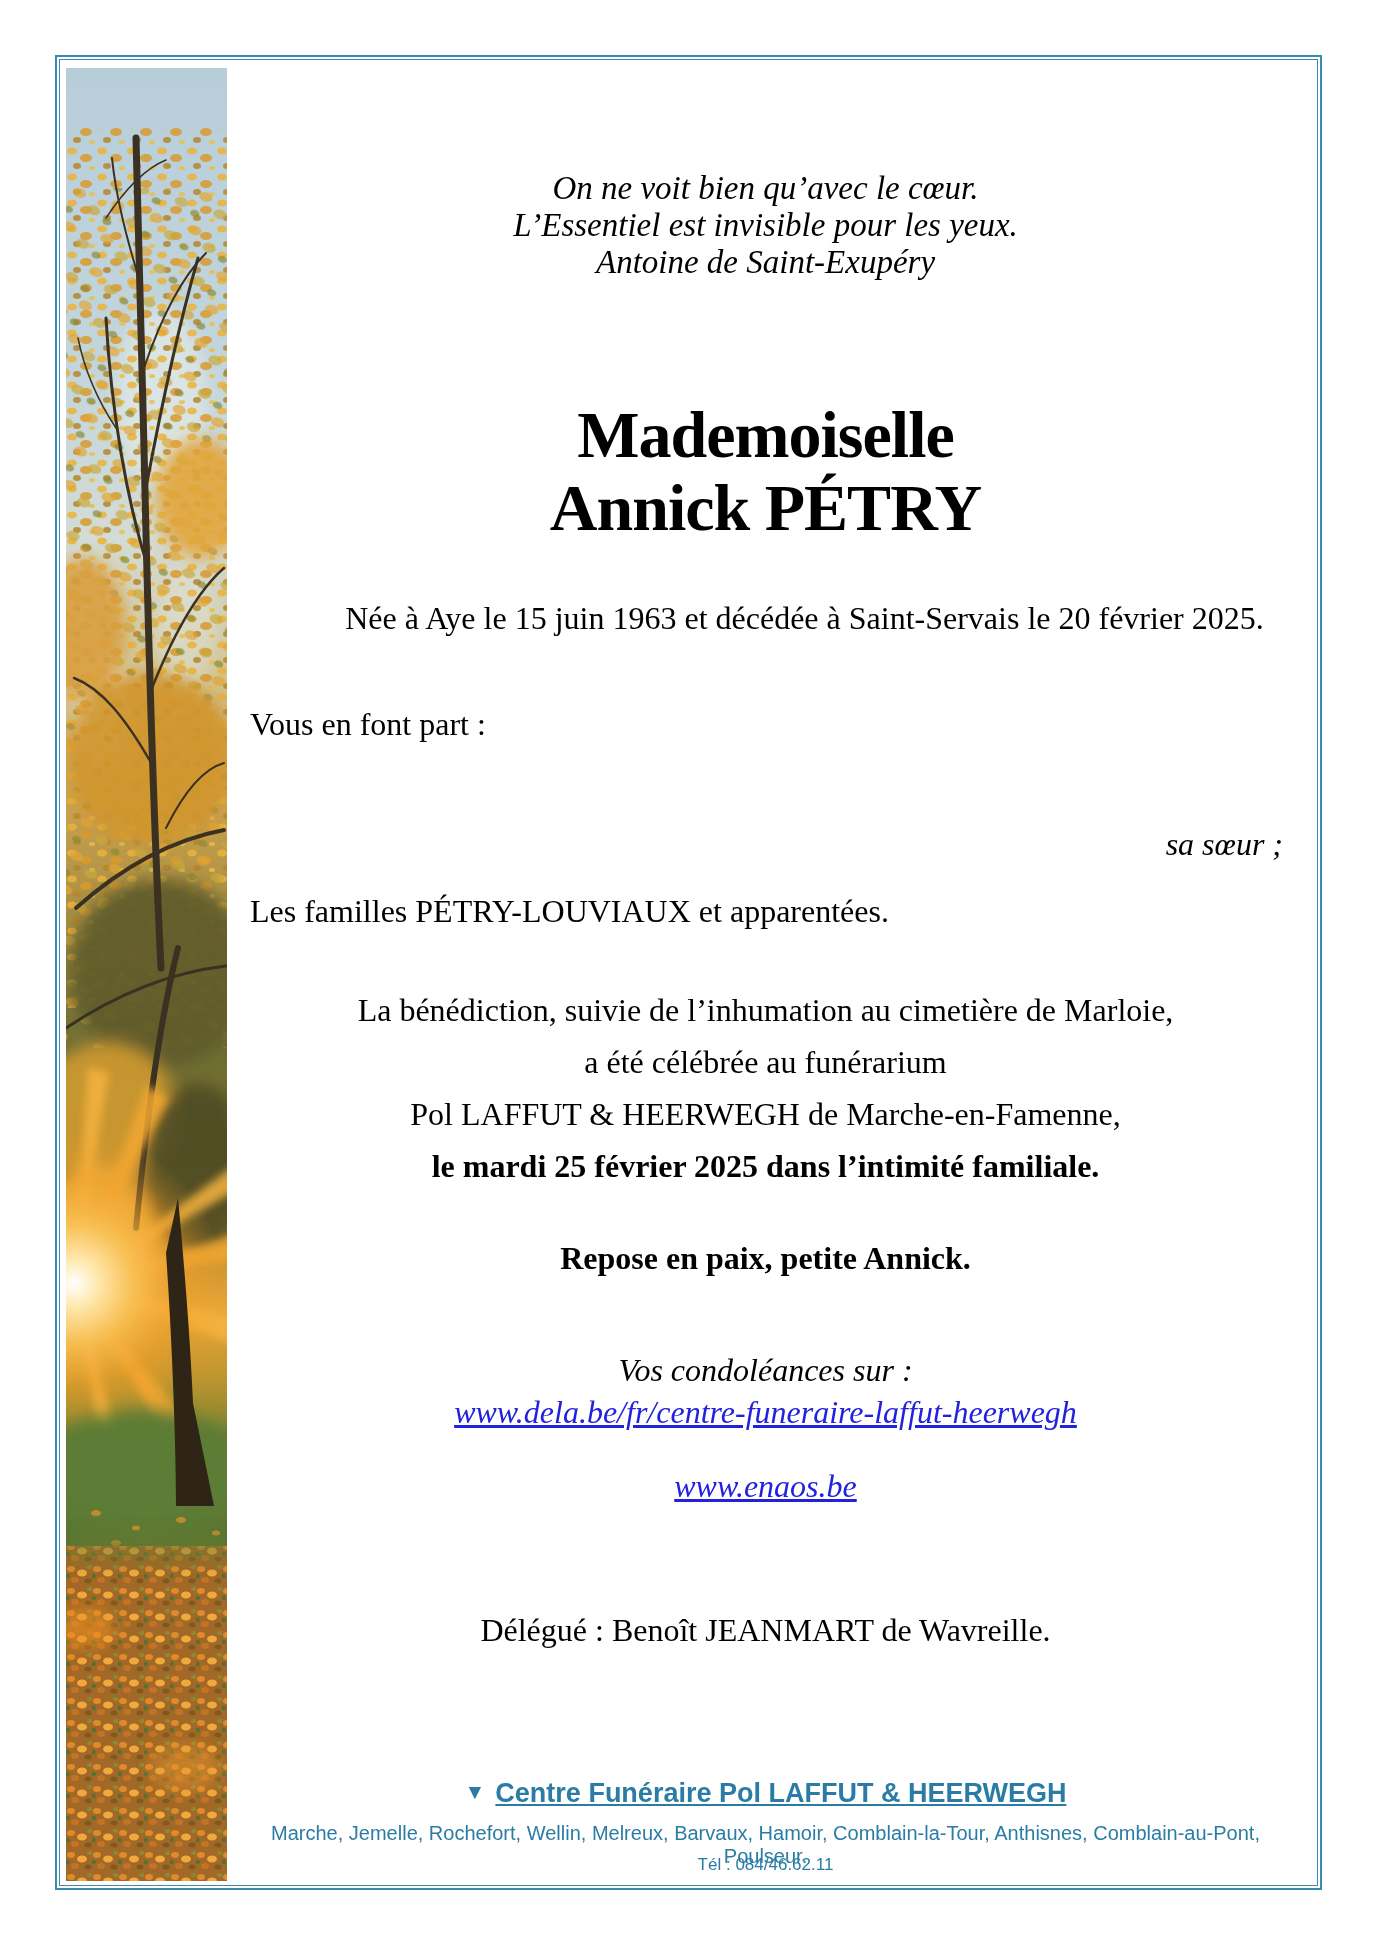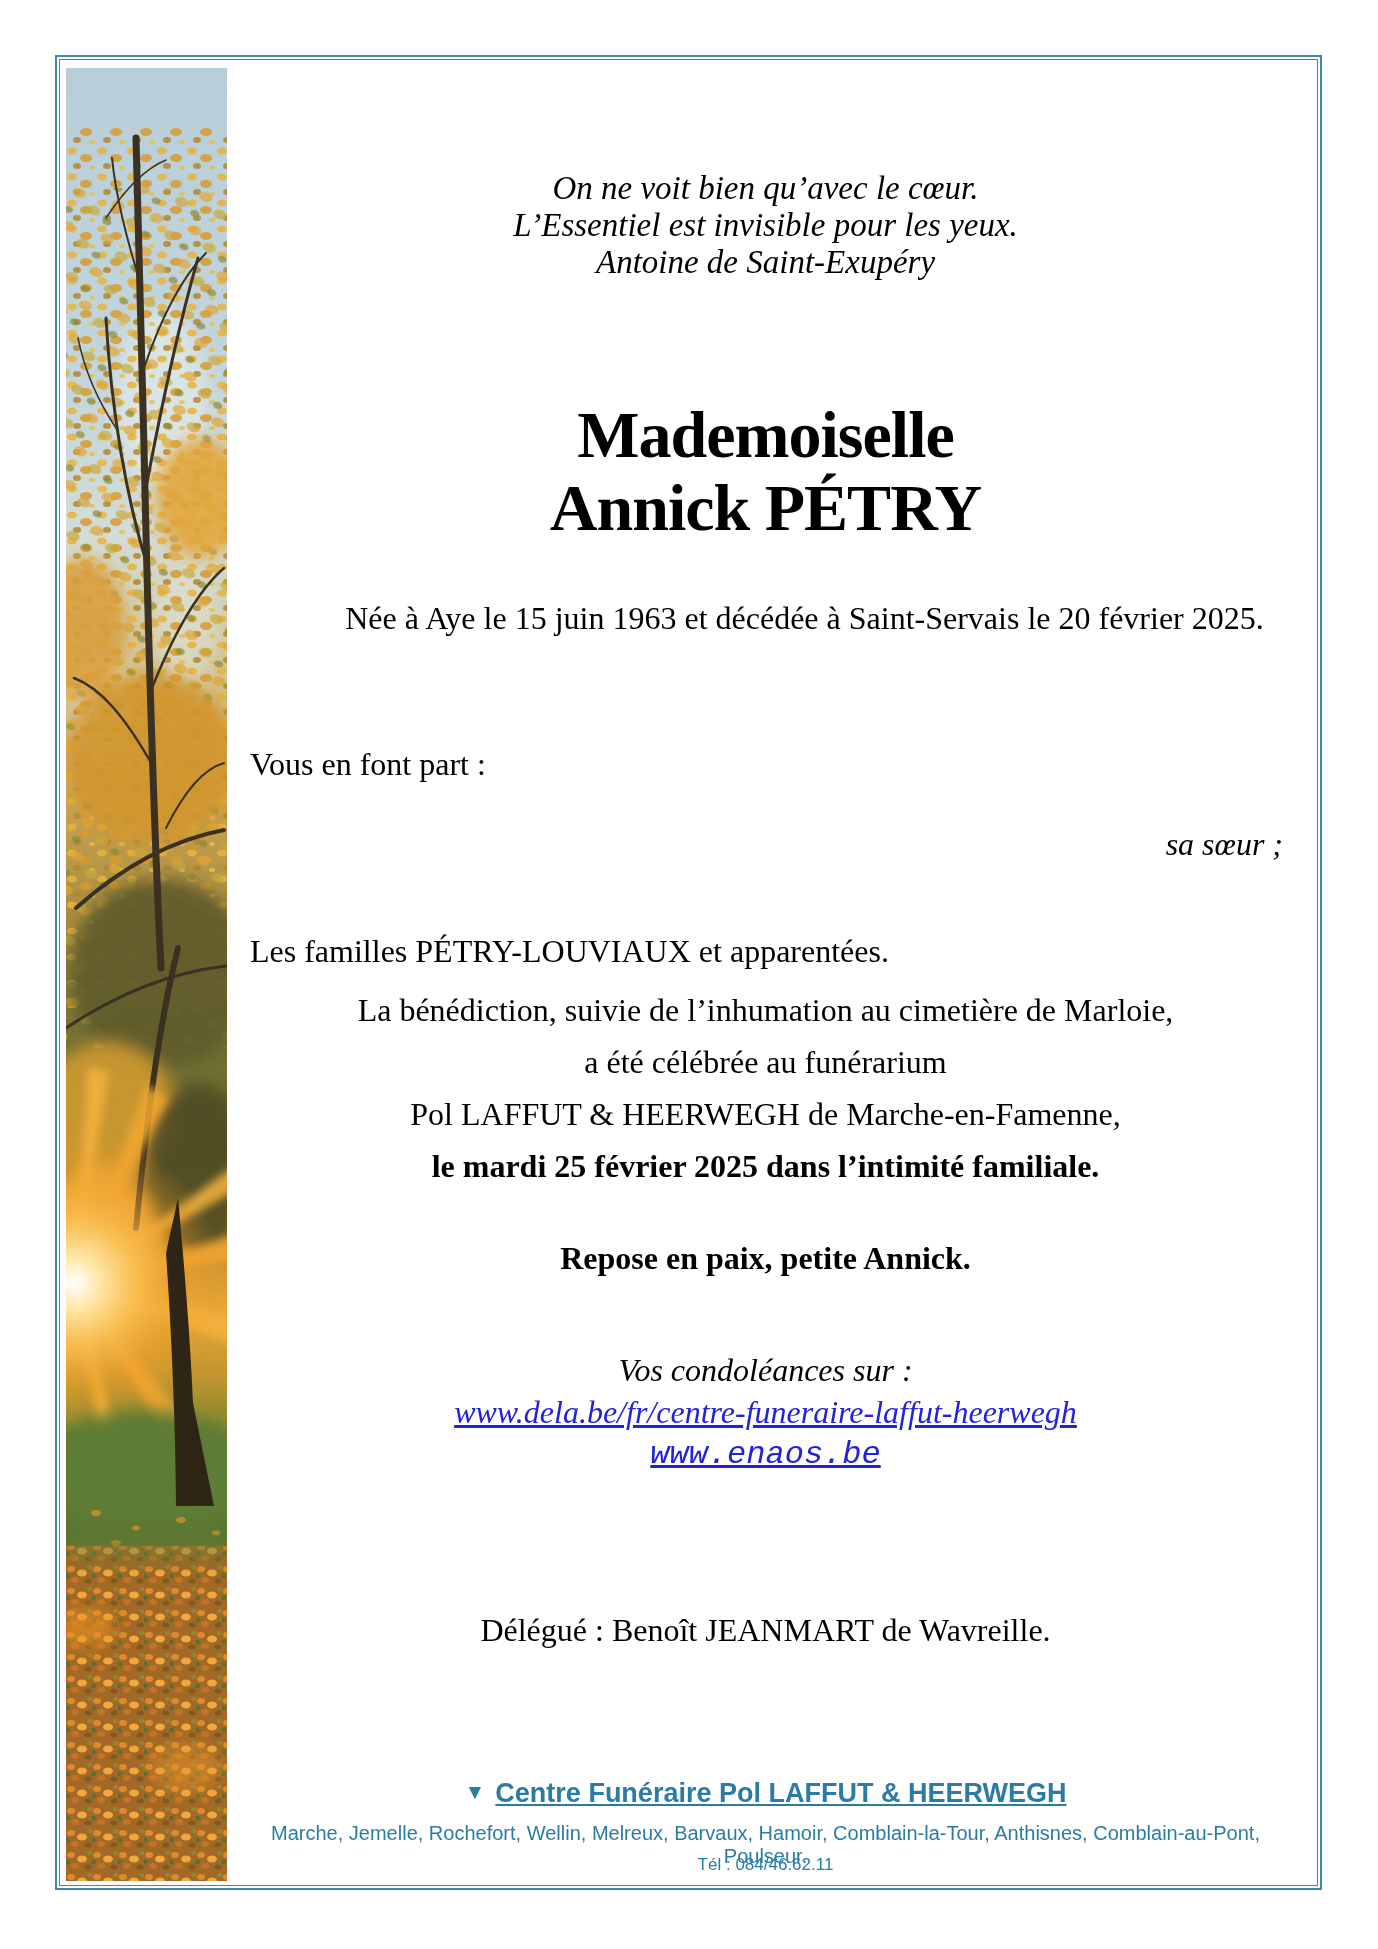--- a/index.html
+++ b/index.html
@@ -22,40 +22,40 @@
   }
   
   .photo{
     position:absolute;left:66px;top:68px;width:161px;height:1813px;overflow:hidden;
   }
   .photo svg{display:block;}
   
   .content{position:absolute;left:228px;top:0;width:1075px;height:1949px;}
   .block{position:absolute;left:0;width:100%;box-sizing:border-box;}
   .t-center{text-align:center;}
-  .t-left{text-align:left;padding-left:22px;margin-top:40px;}
+  .t-left{text-align:left;padding-left:22px;}
   .t-right{text-align:right;padding-right:20px;}
   .body-text{font-size:32px;line-height:1.15;}
   .italic{font-style:italic;}
 
   .quote{top:170px;font-size:33px;line-height:37px;font-style:italic;text-align:center;}
   .title{top:398px;font-size:66px;line-height:73px;font-weight:bold;text-align:center;letter-spacing:-1px;}
   .life{top:600px;margin-left:39px;}
   .intro{top:706px;}
   .relative{top:789px;}
   .relation{top:826px;}
   .families{top:893px;}
   .cer1{top:992px;}
   .cer2{top:1044px;}
   .cer3{top:1096px;}
   .cer4{top:1148px;font-weight:bold;}
   .farewell{top:1240px;font-weight:bold;}
   .cond-label{top:1352px;font-style:italic;}
   .link-line1{top:1394px;}
-  .link-line2{top:1436px;font-family:Liberation Mono, monospace;}
+  .link-line2{top:1468px;}
   a.cond-link{
     color:var(--link);font-style:italic;text-decoration:underline;
     font-size:32px;cursor:pointer;
   }
   .delegate{top:1612px;}
 
   .footer-company{
     top:1778px;text-align:center;color:var(--footer);
     font-family:"Liberation Sans", sans-serif;font-weight:bold;font-size:27px;text-decoration:underline;
   }

